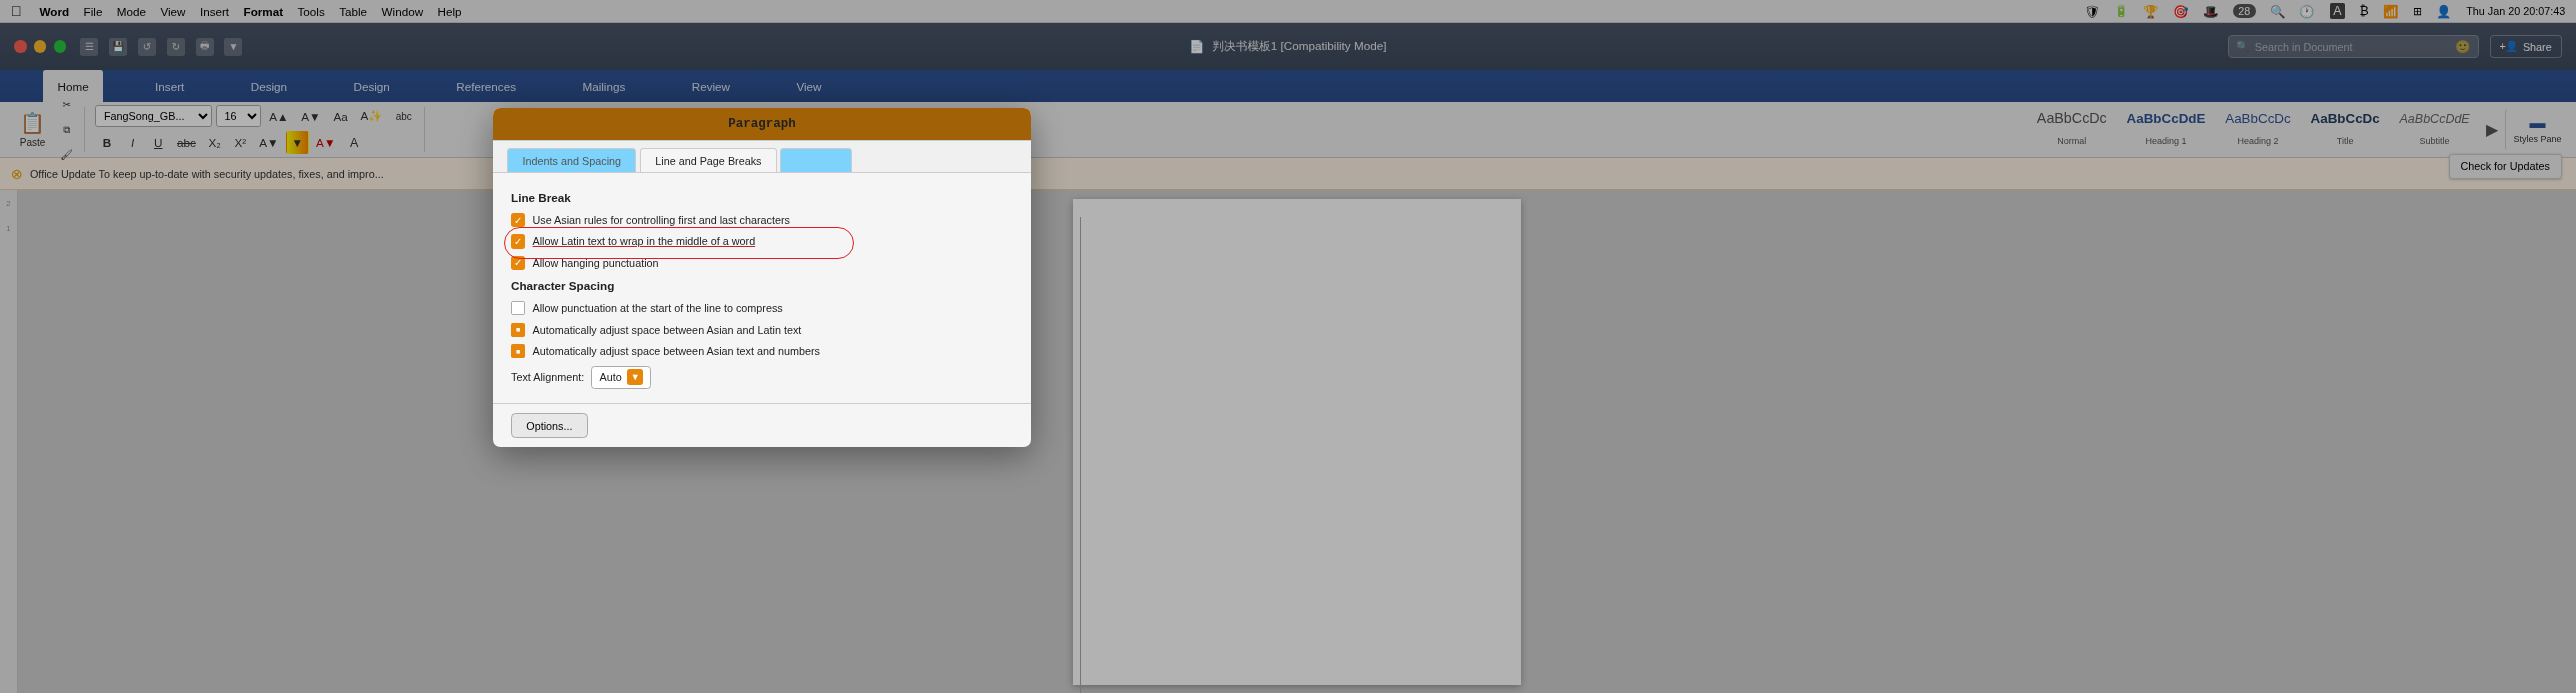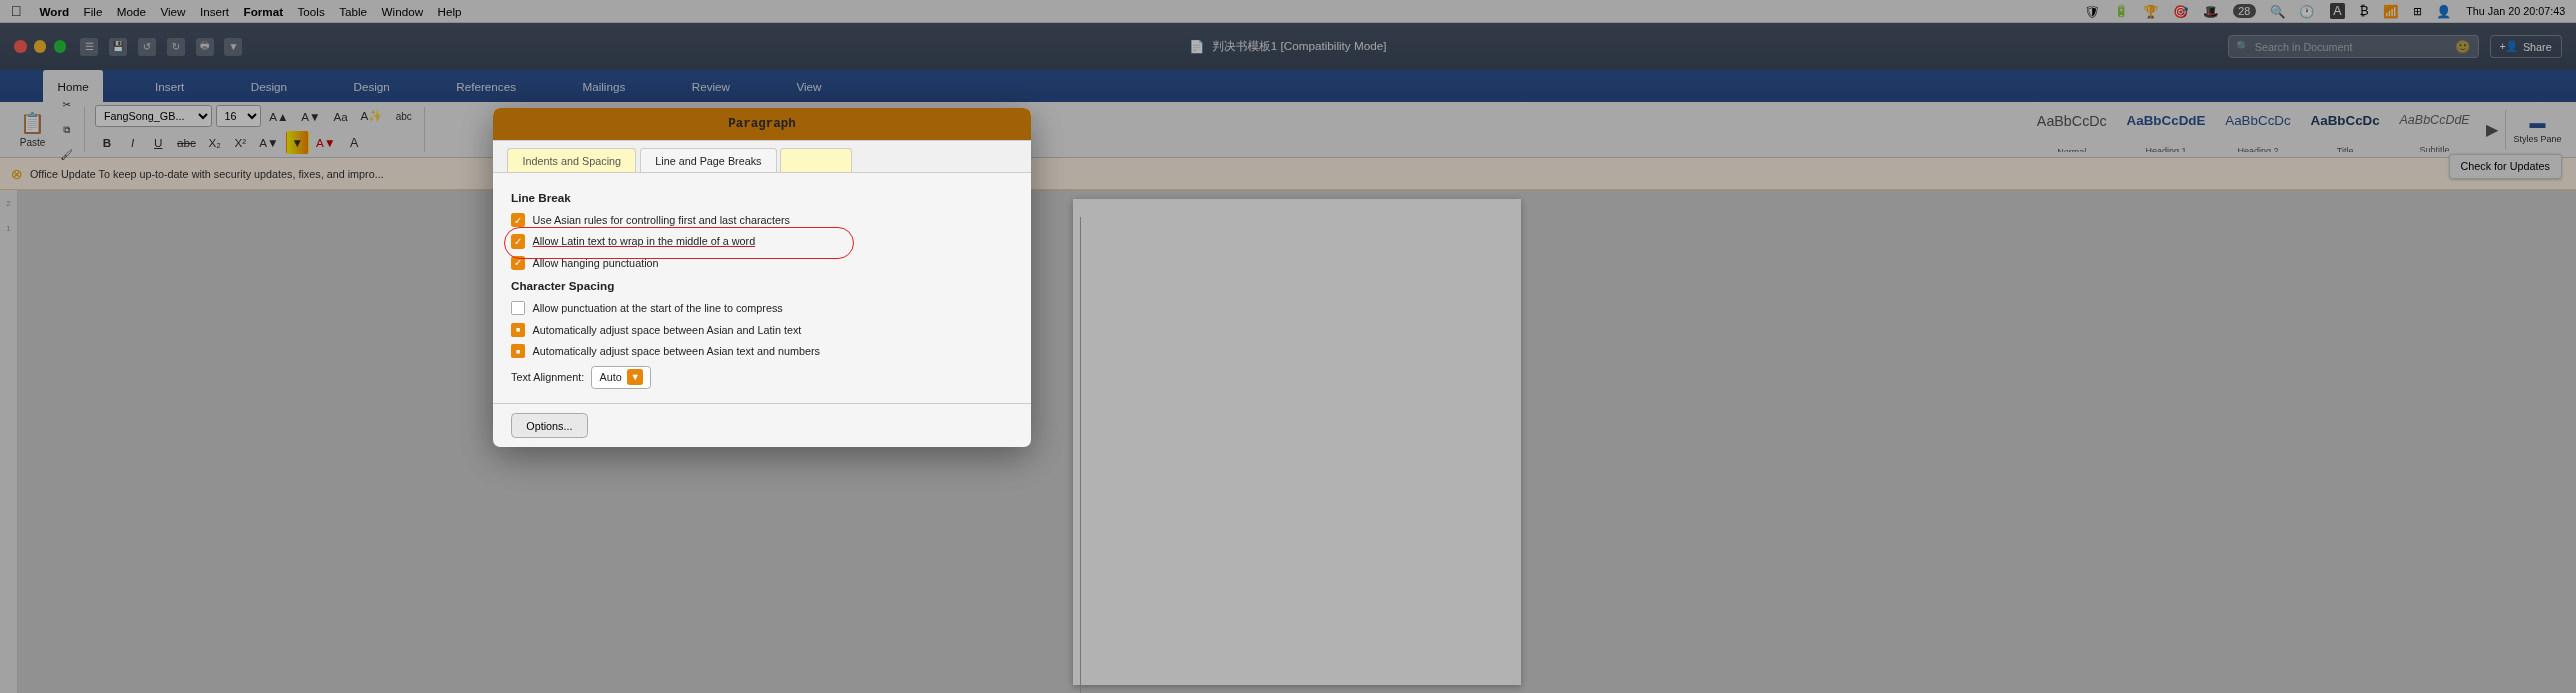--- a/index.html
+++ b/index.html
@@ -138,25 +138,25 @@
       gap: 1.8px;
       height: 45px;
       overflow: hidden;
     }
     .style-btn {
       height: 41px;
       min-width: 72px;
       display: flex;
       flex-direction: column;
       align-items: center;
-      justify-content: flex-start;
+      justify-content: flex-end;
       padding: 3.6px 9px;
       cursor: pointer;
       border-radius: 2.7px;
-      gap: 18px;
+      gap: 10px;
       font-size: 10px;
       color: #333;
     }
     .styles-pane-btn {
       display: flex;
       flex-direction: column;
       align-items: center;
       justify-content: center;
       padding: 3.6px 7.2px;
       cursor: pointer;
@@ -267,21 +267,21 @@
       padding: 7.2px 14.3px 0;
       gap: 3.6px;
     }
     .dialog-tab {
       padding: 5.4px 14.3px;
       font-size: 10.8px;
       cursor: pointer;
       border: 0.9px solid #ccc;
       border-bottom: none;
       border-radius: 3.6px 3.6px 0 0;
-      background: #fef9c3;
+      background: #7dd3fc;
       color: #555;
     }
     .dialog-tab.active {
       background: #f5f5f5;
       color: #222;
       font-weight: 500;
     }
     .dialog-body { padding: 14.3px 18px; }
     .section-header {
       font-size: 11.7px;

